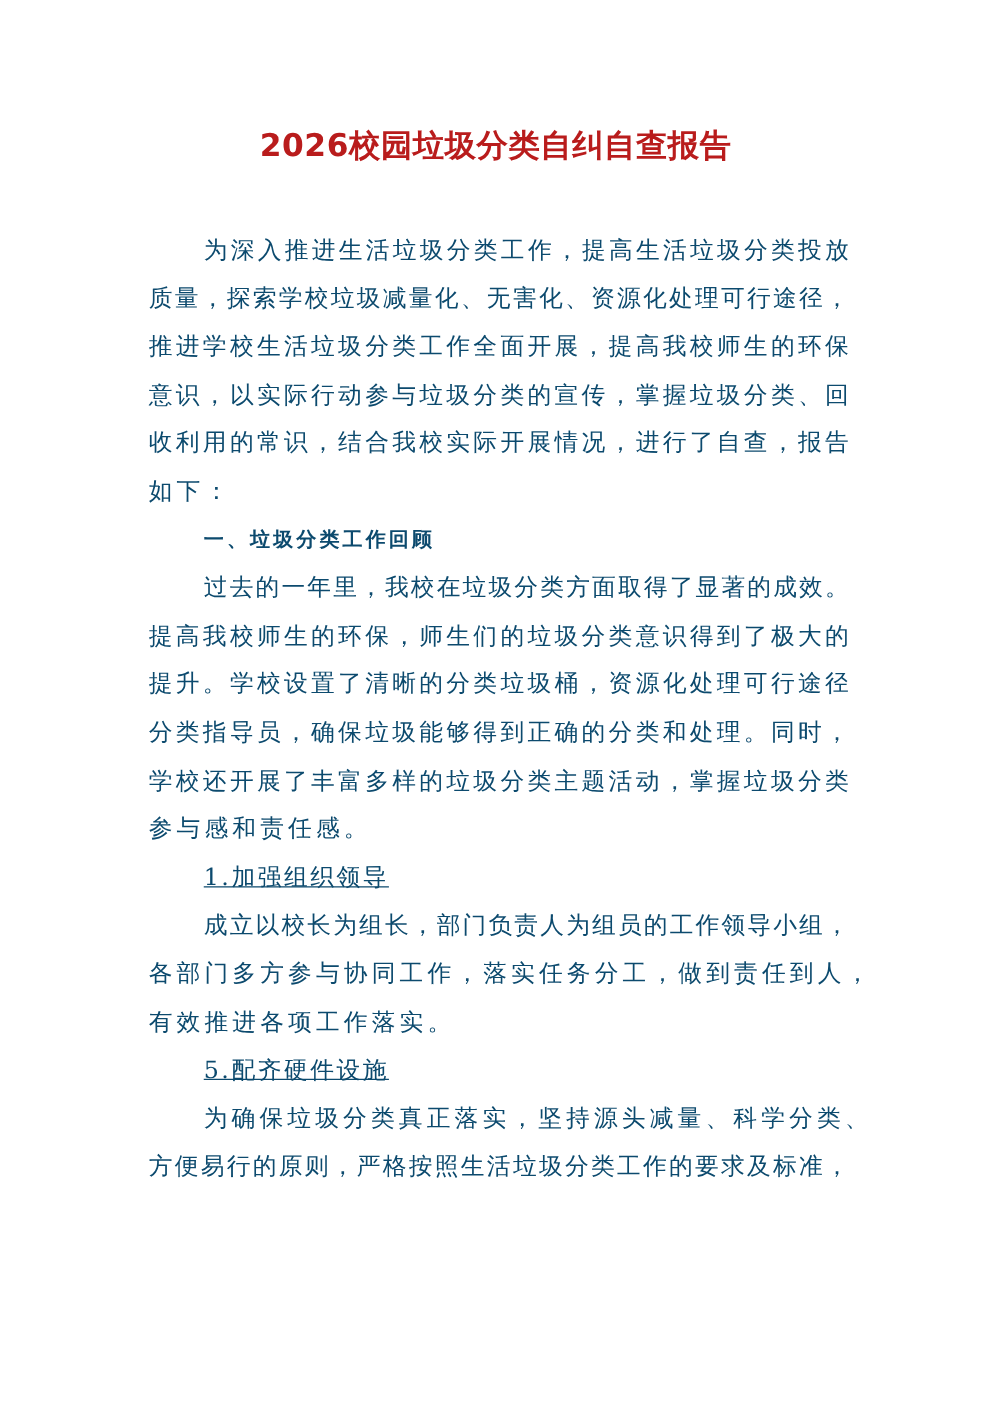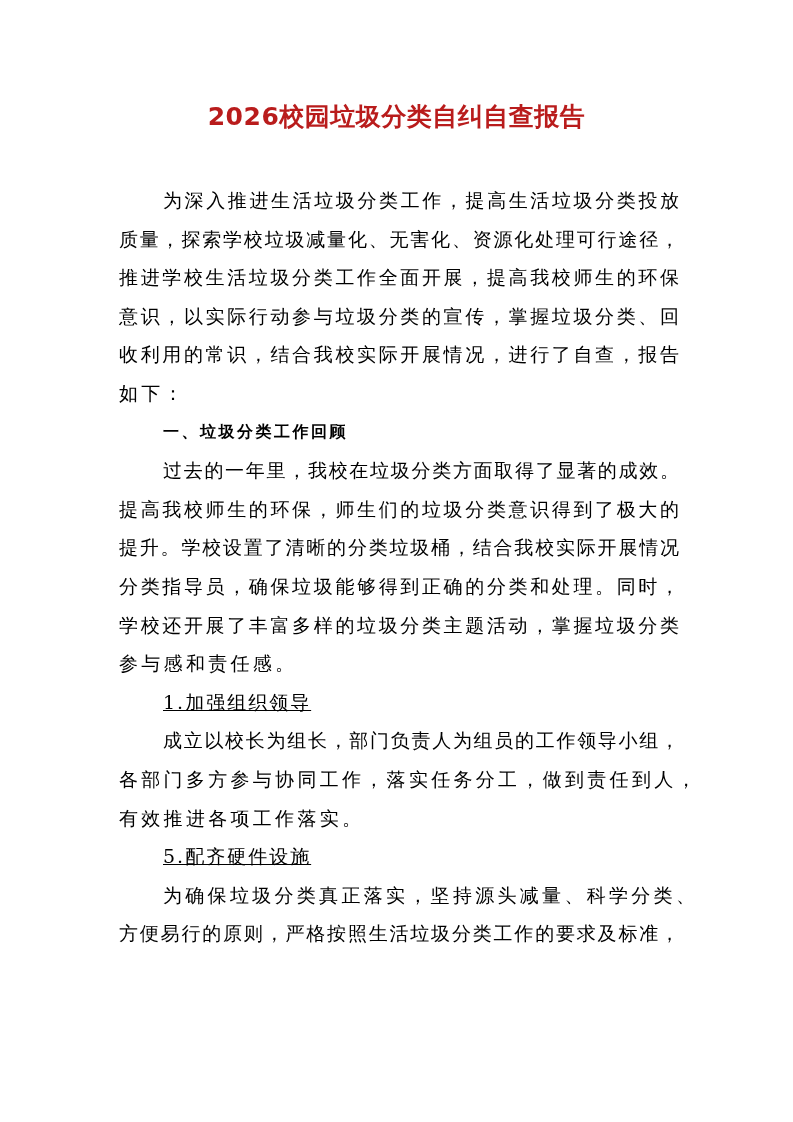--- a/index.html
+++ b/index.html
@@ -40,21 +40,21 @@
       top: 181px;
       left: 119px;
       width: 560px;
     }
     .line {
       height: 38.6px;
       line-height: 38.6px;
       font-size: 19px;
       white-space: nowrap;
       letter-spacing: 3.3px;
-      color: #000000;
+      color: #0c4a6e;
     }
     .line.indent {
       padding-left: 44px;
     }
     .line.justify {
       text-align: justify;
       text-align-last: justify;
       letter-spacing: 0;
     }
     .line.heading {
@@ -82,21 +82,21 @@
       <div class="line justify">意识，以实际行动参与垃圾分类的宣传，掌握垃圾分类、回</div>
       <div class="line justify">收利用的常识，结合我校实际开展情况，进行了自查，报告</div>
       <div class="line">如下：</div>
     </div>
 
     <div class="line indent heading">一、垃圾分类工作回顾</div>
 
     <div>
       <div class="line indent justify">过去的一年里，我校在垃圾分类方面取得了显著的成效。</div>
       <div class="line justify">提高我校师生的环保，师生们的垃圾分类意识得到了极大的</div>
-      <div class="line justify">提升。学校设置了清晰的分类垃圾桶，结合我校实际开展情况</div>
+      <div class="line justify">提升。学校设置了清晰的分类垃圾桶，资源化处理可行途径</div>
       <div class="line justify">分类指导员，确保垃圾能够得到正确的分类和处理。同时，</div>
       <div class="line justify">学校还开展了丰富多样的垃圾分类主题活动，掌握垃圾分类</div>
       <div class="line">参与感和责任感。</div>
     </div>
 
     <div class="line indent subheading">1.加强组织领导</div>
     <div>
       <div class="line indent justify">成立以校长为组长，部门负责人为组员的工作领导小组，</div>
       <div class="line">各部门多方参与协同工作，落实任务分工，做到责任到人，</div>
       <div class="line">有效推进各项工作落实。</div>

